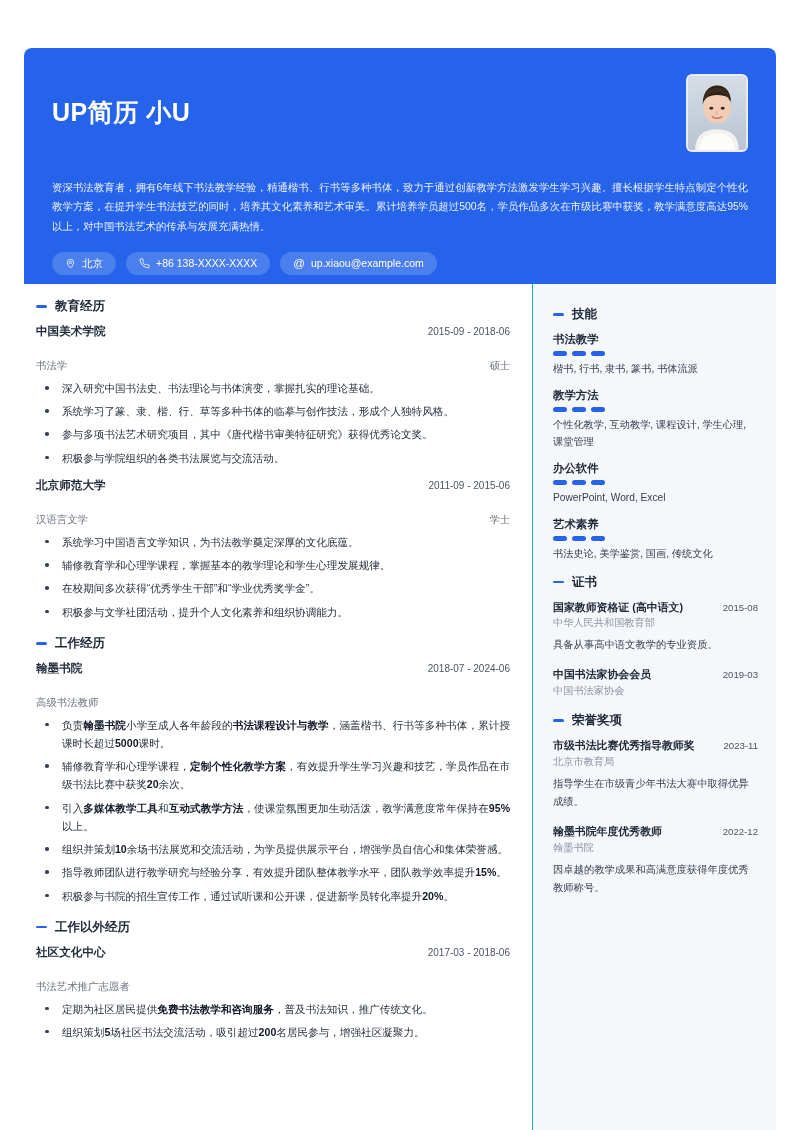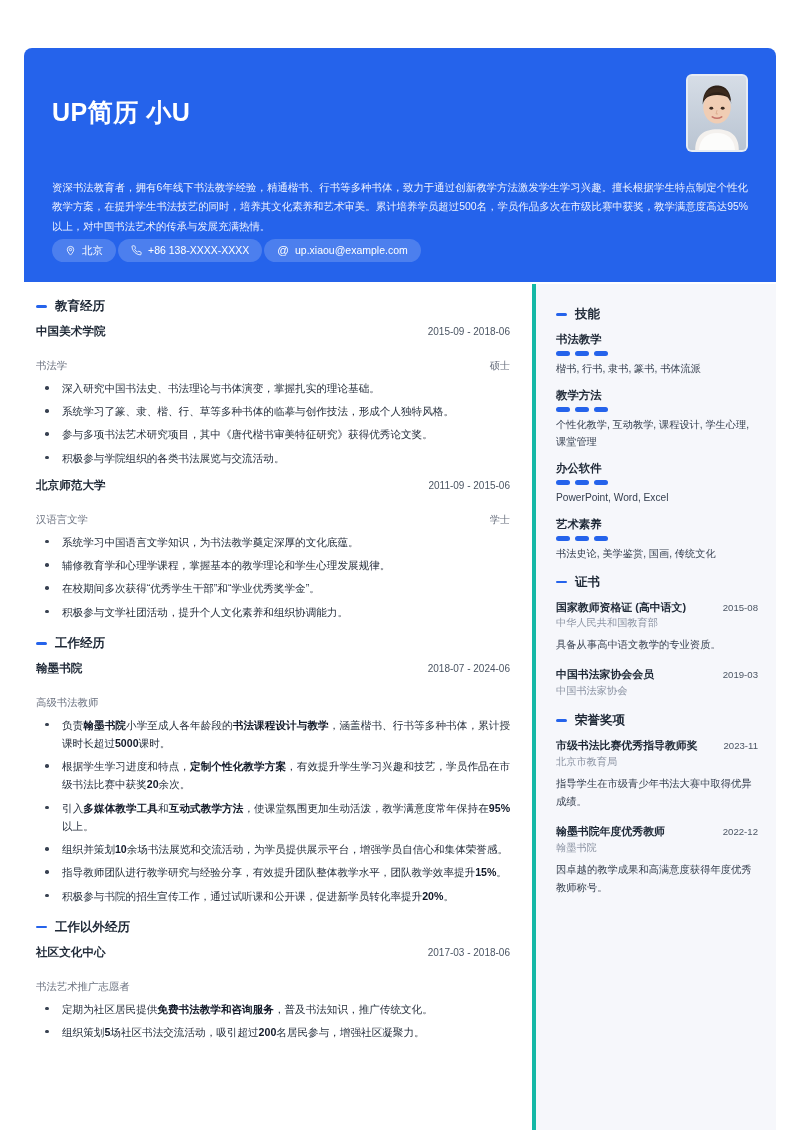--- a/index.html
+++ b/index.html
@@ -58,23 +58,23 @@
 
   .summary {
     margin-top: 26px;
     font-size: 10.4px;
     line-height: 1.85;
     color: #eef2ff;
     text-align: justify;
   }
 
   .contacts {
-    margin-top: 3px;
-    display: flex;
-    gap: 2px;
+    margin-top: 16px;
+    display: flex;
+    gap: 10px;
     flex-wrap: wrap;
   }
   .chip {
     display: inline-flex;
     align-items: center;
     gap: 6px;
     background: rgba(255,255,255,0.18);
     border-radius: 20px;
     padding: 5px 13px;
     font-size: 10.5px;
@@ -96,21 +96,21 @@
   }
 
   .main-col {
     width: 508px;
     padding: 14px 22px 0 12px;
     overflow: hidden;
   }
   .side-col {
     width: 244px;
     background: #f6f7fb;
-    border-left: 4px solid #14b8a6;
+    border-left: 1px solid #14b8a6;
     padding: 22px 18px 0 20px;
     overflow: hidden;
   }
 
   
   .sec-title {
     display: flex;
     align-items: center;
     gap: 8px;
     font-size: 12.5px;
@@ -340,21 +340,21 @@
             <div class="entry-row">
               <div class="entry-org">翰墨书院</div>
               <div class="entry-date">2018-07 - 2024-06</div>
             </div>
             <div class="entry-row">
               <div class="entry-role">高级书法教师</div>
               <div class="entry-sub"></div>
             </div>
             <ul class="bullets">
               <li><span>负责</span><b>翰墨书院</b><span>小学至成人各年龄段的</span><b>书法课程设计与教学</b><span>，涵盖楷书、行书等多种书体，累计授课时长超过</span><b>5000</b><span>课时。</span></li>
-              <li><span>根据学生学习进度和特点，</span><b>定制个性化教学方案</b><span>，有效提升学生学习兴趣和技艺，学员作品在市级书法比赛中获奖</span><b>20</b><span>余次。</span></li>
+              <li><span>辅修教育学和心理学课程，</span><b>定制个性化教学方案</b><span>，有效提升学生学习兴趣和技艺，学员作品在市级书法比赛中获奖</span><b>20</b><span>余次。</span></li>
               <li><span>引入</span><b>多媒体教学工具</b><span>和</span><b>互动式教学方法</b><span>，使课堂氛围更加生动活泼，教学满意度常年保持在</span><b>95%</b><span>以上。</span></li>
               <li><span>组织并策划</span><b>10</b><span>余场书法展览和交流活动，为学员提供展示平台，增强学员自信心和集体荣誉感。</span></li>
               <li><span>指导教师团队进行教学研究与经验分享，有效提升团队整体教学水平，团队教学效率提升</span><b>15%</b><span>。</span></li>
               <li><span>积极参与书院的招生宣传工作，通过试听课和公开课，促进新学员转化率提升</span><b>20%</b><span>。</span></li>
             </ul>
           </div>
         </div>
         <div class="sec-block">
           <div class="sec-title">
             <span class="dash"></span>

